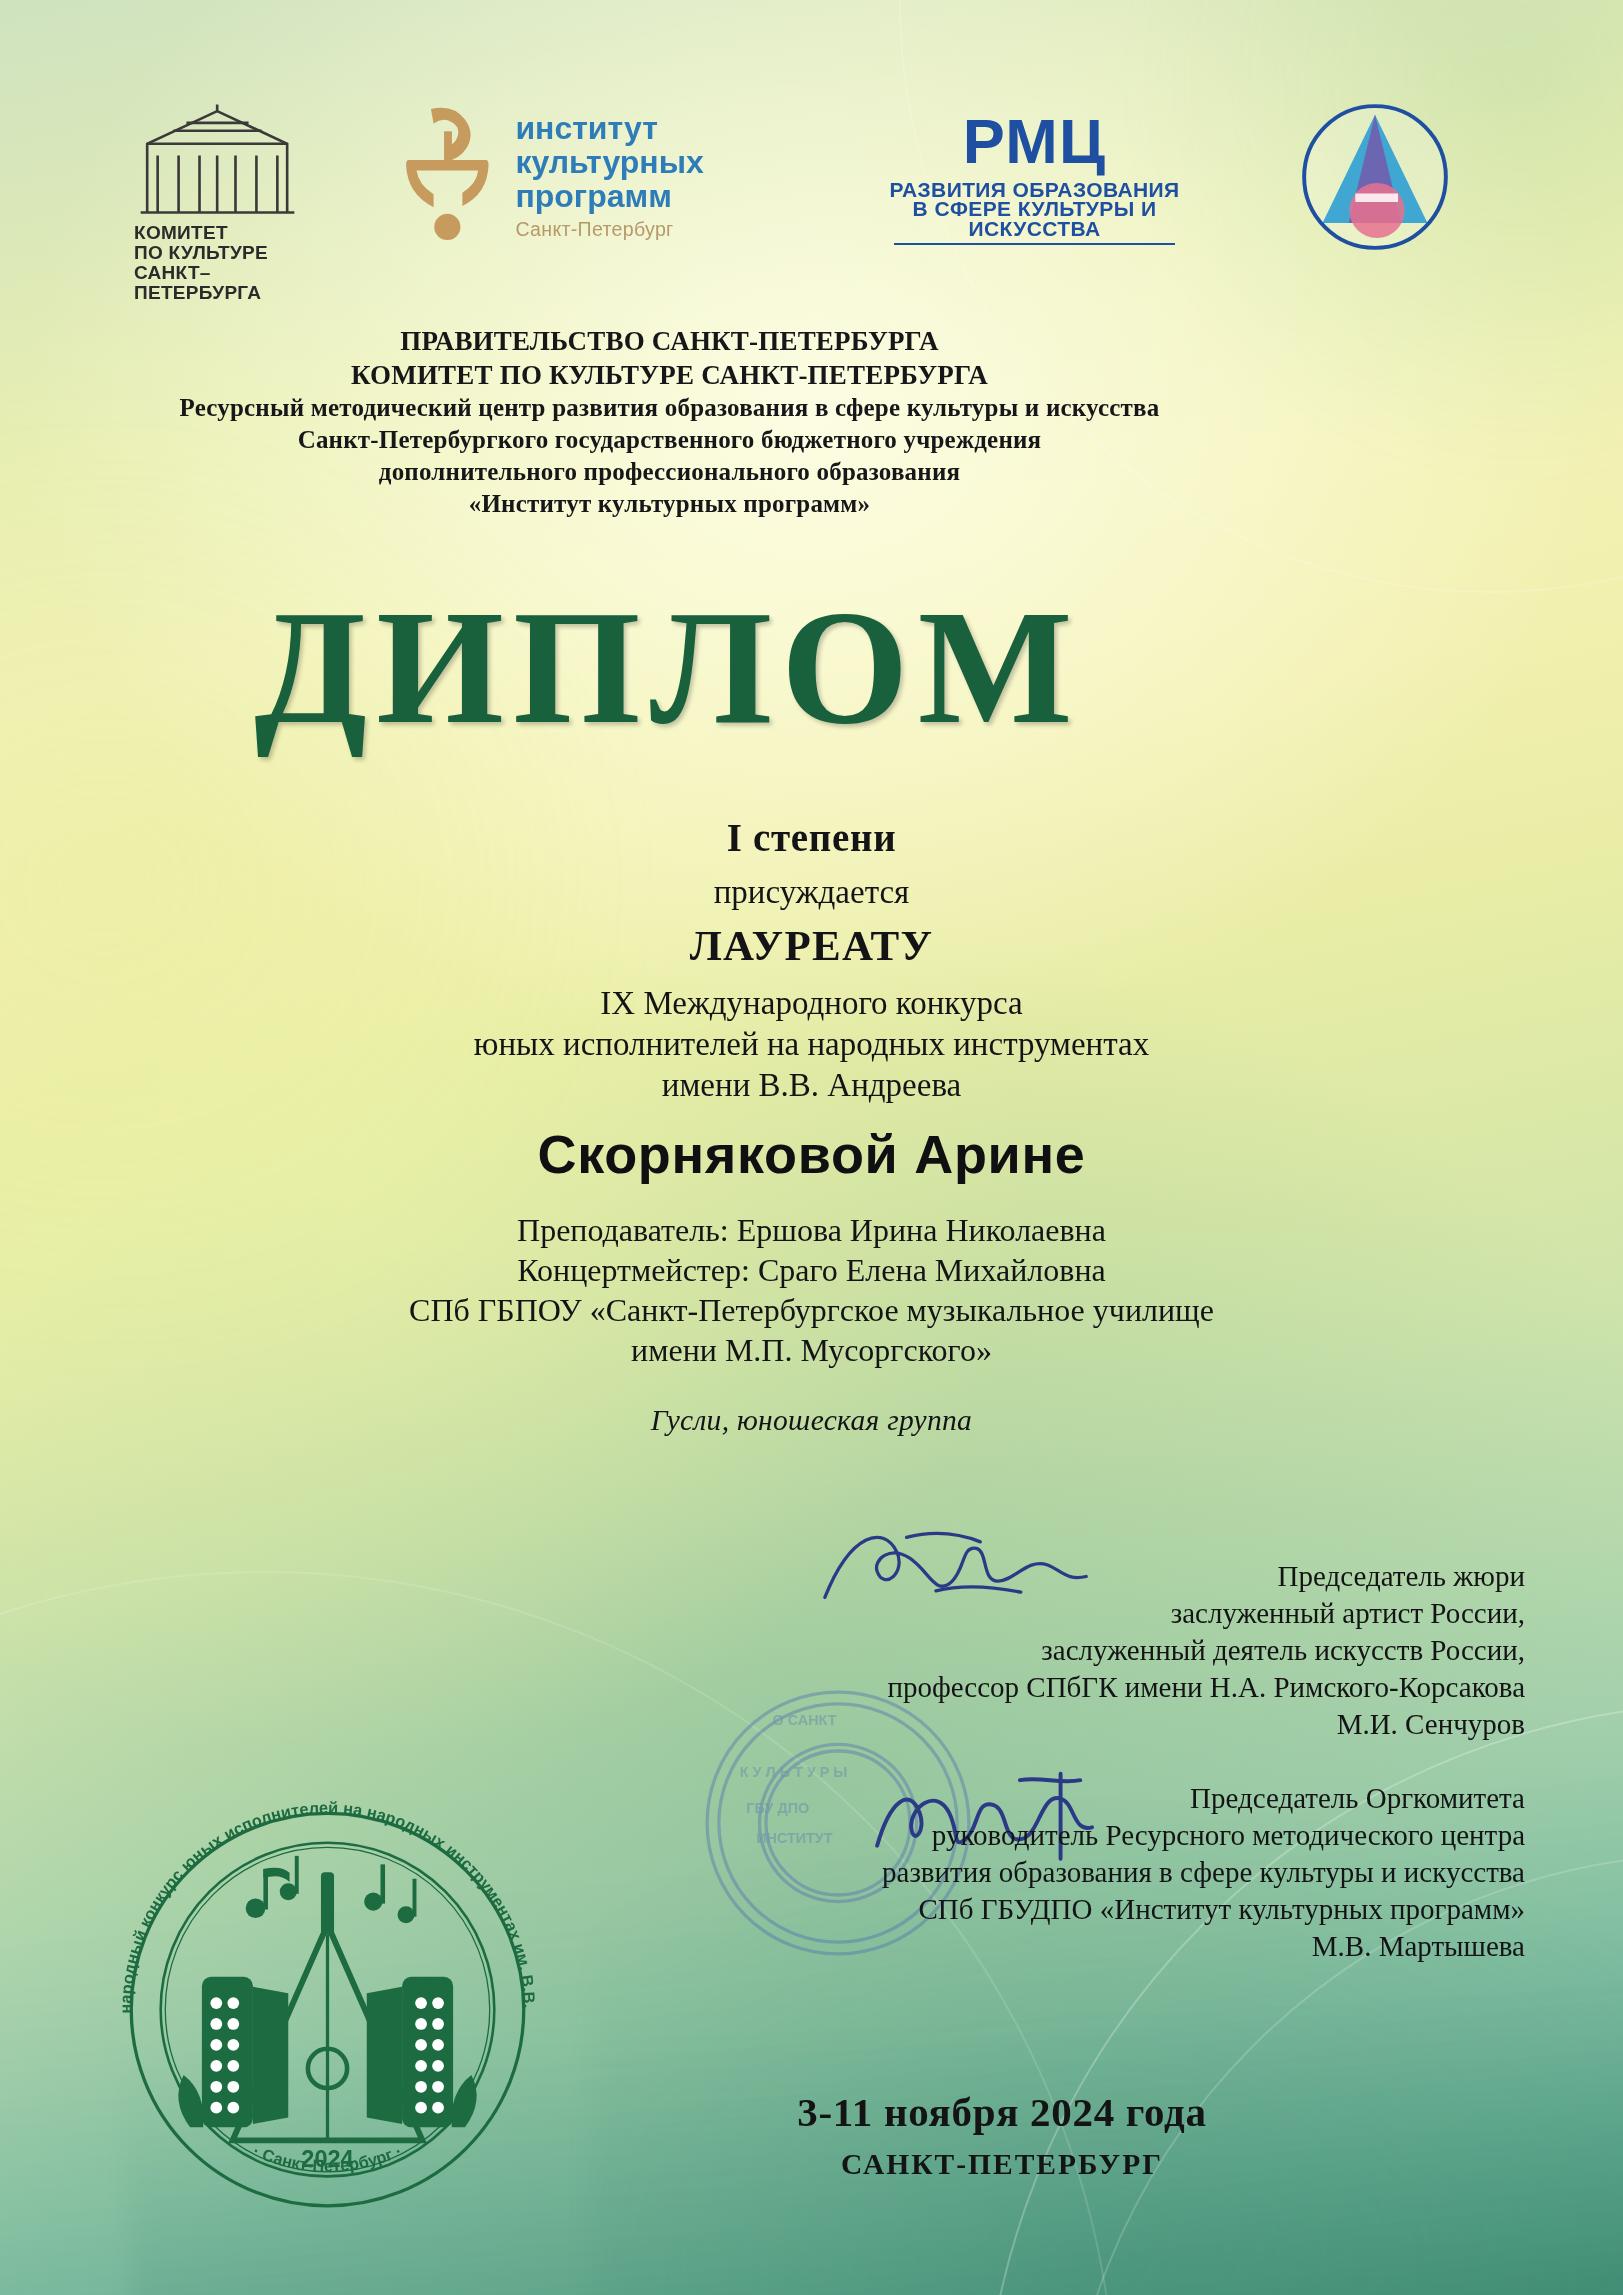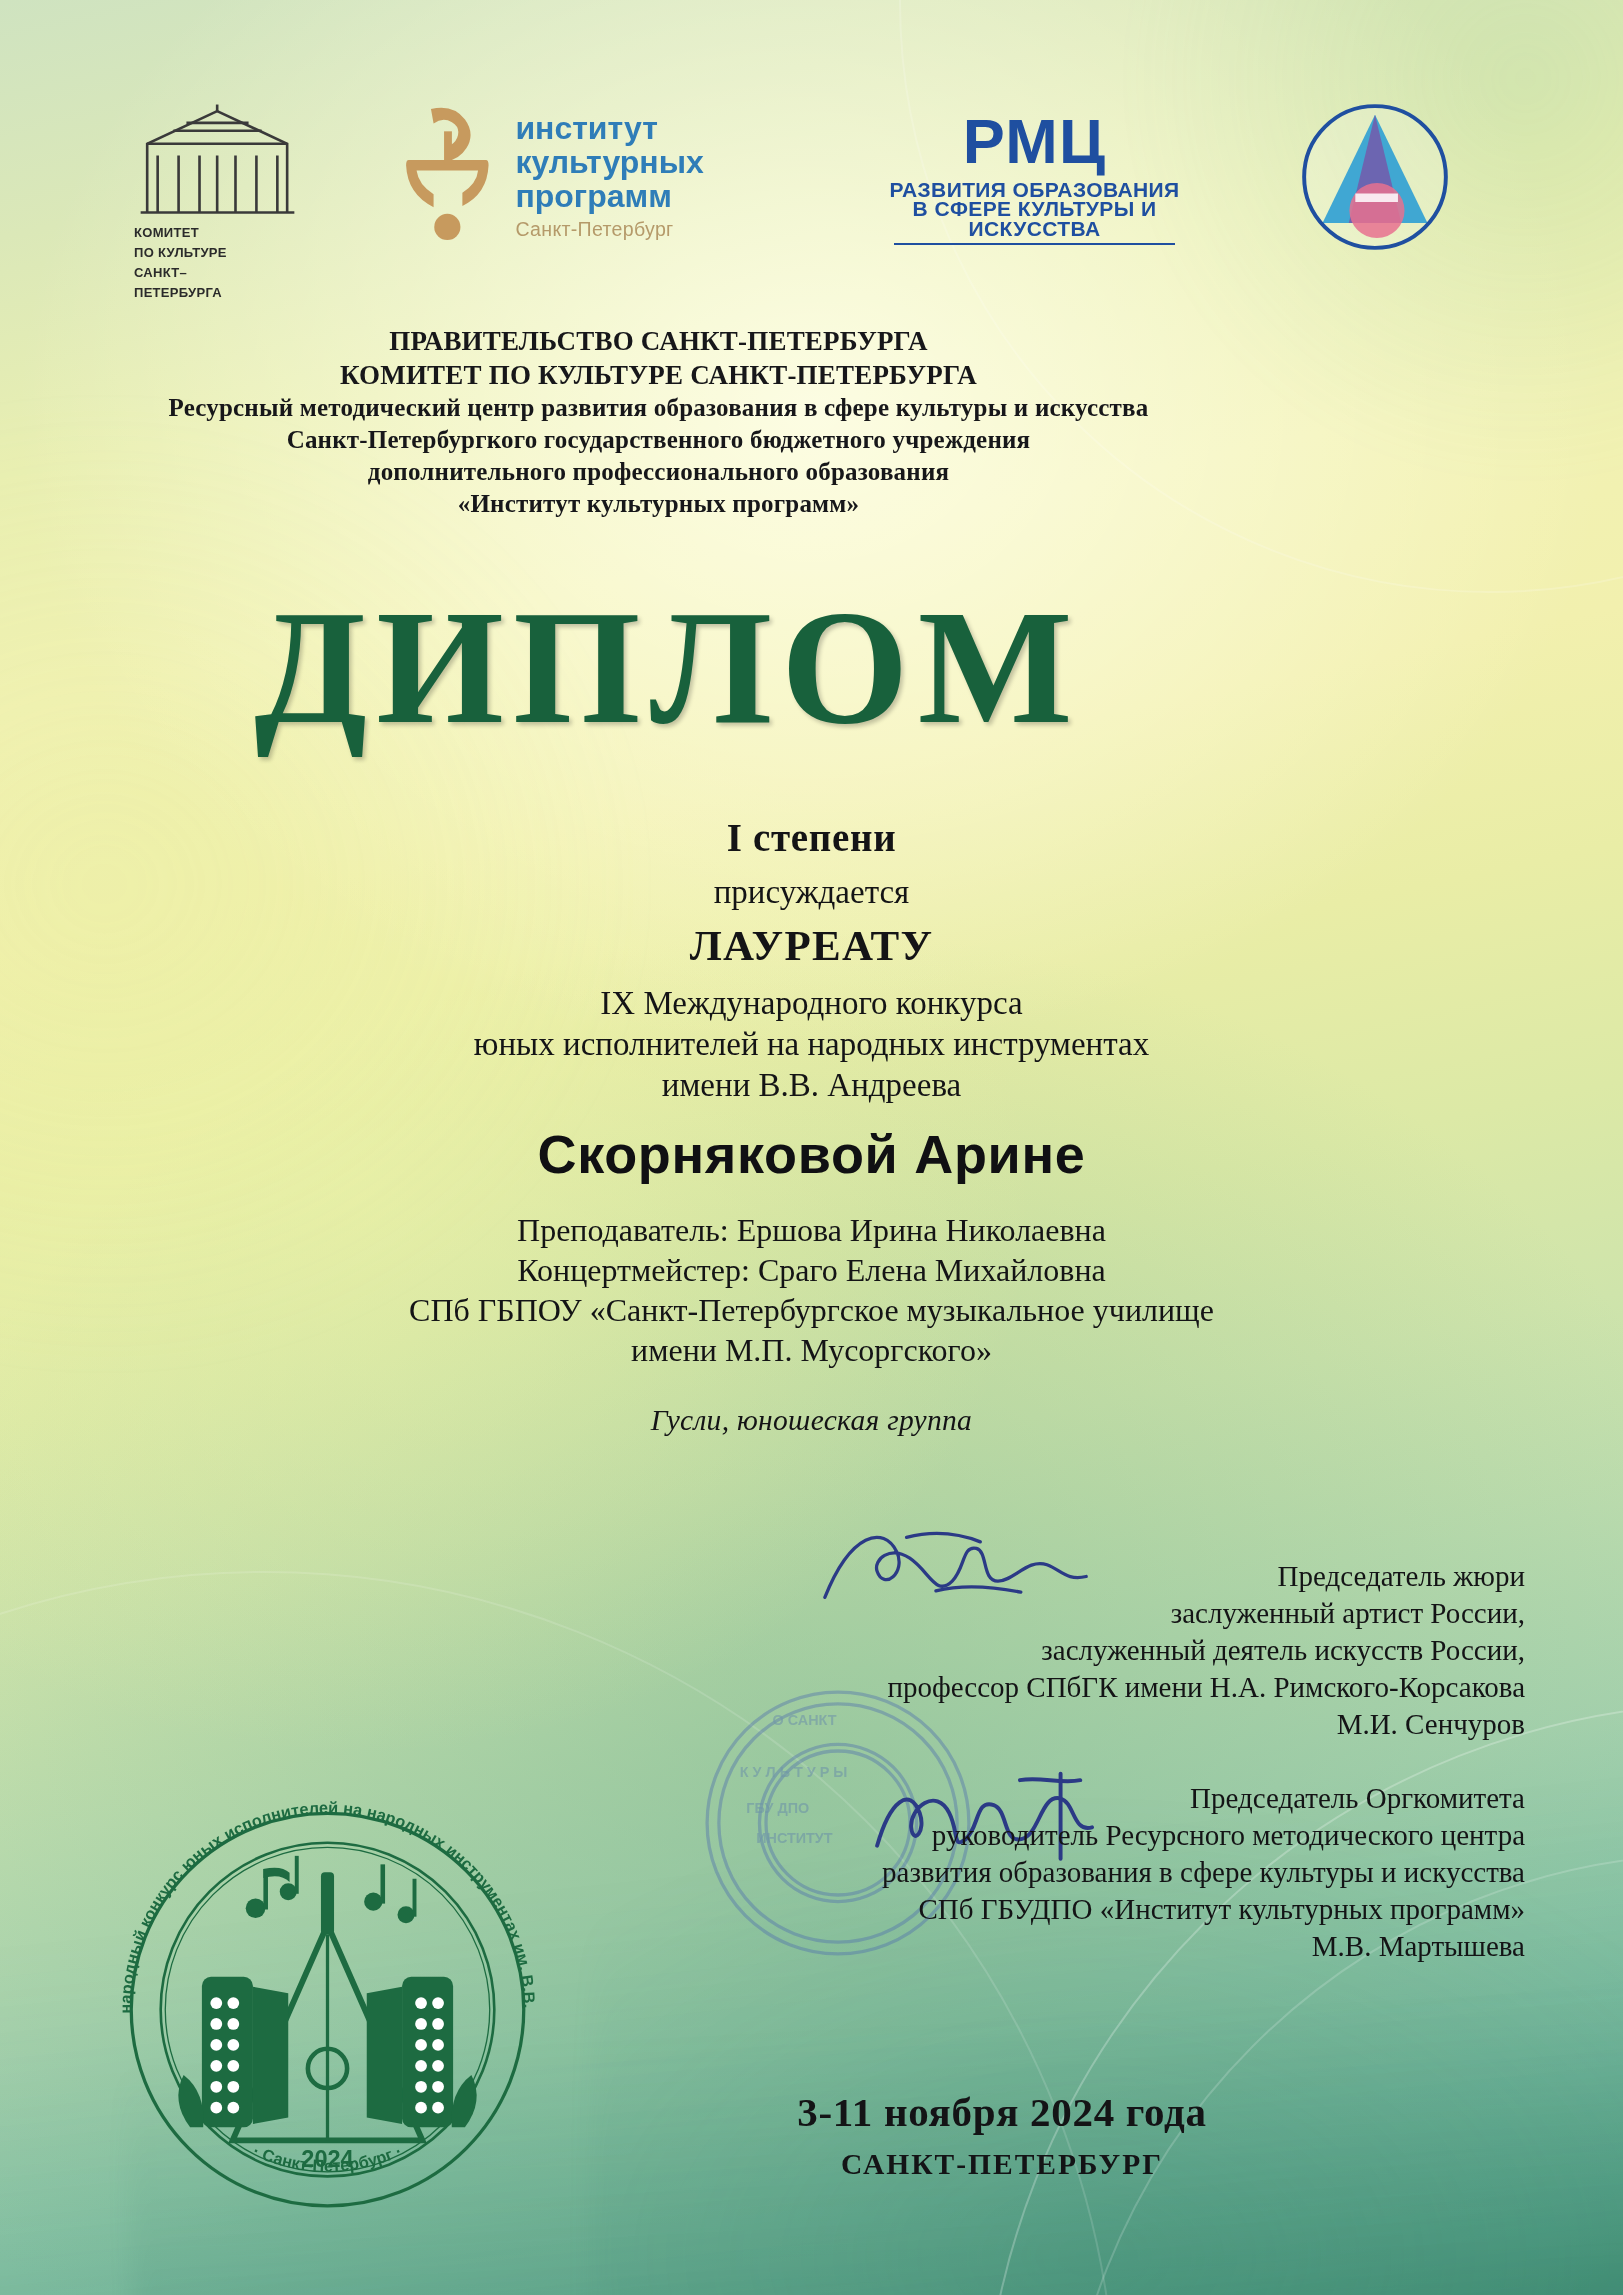--- a/index.html
+++ b/index.html
@@ -103,21 +103,21 @@
   #logo-komitet { left: 134px; top: 0px; width: 196px; }
   #logo-komitet .mark {
     width: 167px; height: 121px;
     position: relative;
   }
   #logo-komitet .mark svg { display:block; }
   #logo-komitet .cap {
     margin-top: 3.9px;
     font-family: "Liberation Sans", sans-serif;
     font-weight: 700;
-    font-size: 13px;
+    font-size: 19px;
     line-height: 20px;
     letter-spacing: 0.3px;
     color: #2b2b2b;
   }
 
   
   #logo-ikp { left: 393px; top: 6.5px; width: 406px; display:flex; gap: 14.4px; align-items: flex-start;}
   #logo-ikp .glyph { width: 108px; height: 141px; position: relative; flex: 0 0 auto;}
   #logo-ikp .txt {
     font-family: "Liberation Sans", sans-serif;
@@ -157,21 +157,21 @@
   #logo-rmc .l2 { margin-top: 6.5px; }
   #logo-rmc .rule { height: 2.6px; background:#1f4fa0; margin: 4.6px auto 0; width: 281px;}
 
   
   #logo-a { left: 1293px; top: -3.3px; width: 164px; height: 164px; }
 
   
   #org-block {
     position: absolute;
     top: 324px;
-    left: 5px;
+    left: 16px;
     width: 1307px;
     text-align: center;
     color: #17171a;
   }
   #org-block .l {
     font-family: "Liberation Serif", serif;
     font-weight: 700;
     font-size: 27px;
     line-height: 34px;
     letter-spacing: 0.2px;

